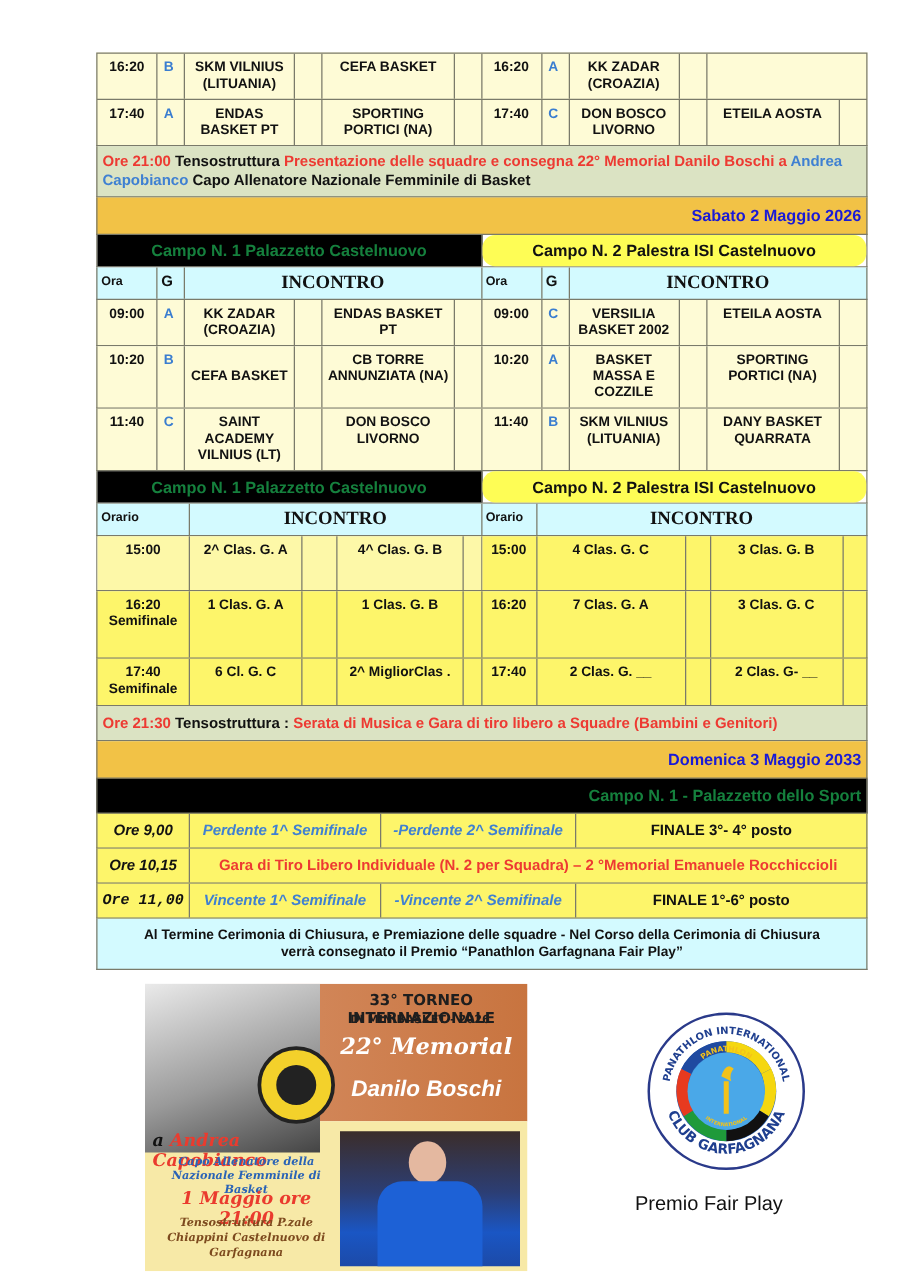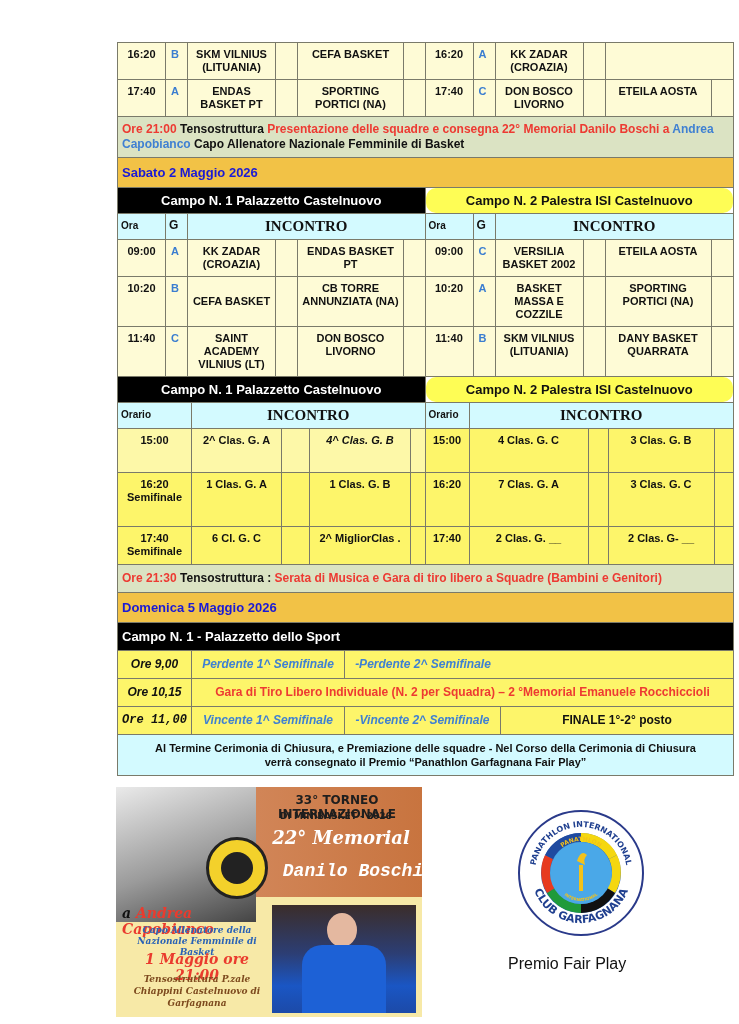--- a/index.html
+++ b/index.html
@@ -1,64 +1,64 @@
 <!DOCTYPE html>
 <html><head>
 <meta charset="utf-8">
 <style>
   * { box-sizing: border-box; margin: 0; padding: 0; }
   html, body { width: 739px; height: 1024px; background: #ffffff; overflow: hidden; }
   body { font-family: "Liberation Sans", sans-serif; font-weight: bold; color: #111; position: relative; }
 
   .sheet { position: absolute; left: 77px; top: 42px; width: 617px; }
-  .row { display: flex; width: 100%; border-left: 1px solid #7a7a6a; border-right: 1px solid #7a7a6a; border-bottom: 1px solid #7a7a6a; margin-left: 40px; }
+  .row { display: flex; width: 100%; border-left: 1px solid #7a7a6a; border-right: 1px solid #7a7a6a; border-bottom: 1px solid #7a7a6a; }
   .row.first { border-top: 1px solid #7a7a6a; }
   .cell { border-right: 1px solid #7a7a6a; font-size: 11px; line-height: 13px; text-align: center; padding: 5px 3px; }
   .cell:last-child { border-right: none; }
   .cream { background: #fefbd6; }
   .yellow { background: #fdf56a; }
   .lightcream { background: #fdf8a8; }
   .blue-g { color: #3a7dd0; }
   .lb { background: #d3faff; }
   .greenish { background: #dbe3c3; }
   .orange { background: #f2c246; }
-  .black { background: #000; color: #ffffff; }
+  .black { background: #000; color: #15803d; }
   .yellowhdr { background: #fefd55; color: #111; border-radius: 10px; }
   .red { color: #ed3a32; }
   .bluetxt { color: #3f80d2; }
   .navy { color: #1a1ad6; }
 
   .half { display: flex; width: 50%; }
   .half.left { border-right: 1px solid #7a7a6a; }
 
   .time { width: 48px; text-align: center; }
   .grp { width: 22px; text-align: left; padding-left: 5px; }
   .team { width: 88px; }
   .gap { width: 22px; }
   .team2 { width: 106px; }
   .endgap { flex: 1; }
 
   .hdr-ora { font-size: 10px; text-align: left; padding: 5px 3px; }
   .hdr-inc { font-family: "Liberation Serif", serif; font-size: 15px; font-weight: bold; padding: 6px 3px; }
 
-  .banner { width: 100%; font-size: 12.5px; text-align: left; padding: 6px 4px; }
+  .banner { width: 100%; font-size: 12.5px; text-align: right; padding: 6px 4px; }
   .info { text-align: left; font-size: 12px; line-height: 15px; padding: 5px 4px; }
 
   .italic { font-style: italic; }
 
   .poster { position: absolute; left: 116px; top: 787px; width: 306px; height: 230px; overflow: hidden; }
   .poster .top { position: absolute; left: 0; top: 0; width: 306px; height: 110px; background: linear-gradient(90deg,#d7d5d0 0%,#cfcac3 28%,#d2875a 40%,#c8743f 100%); }
   .poster .bw { position: absolute; left: 0; top: 0; width: 140px; height: 135px; background: linear-gradient(160deg,#eaeaea 0%,#9a9a9a 55%,#444 100%); }
   .poster .bot { position: absolute; left: 0; top: 110px; width: 306px; height: 120px; background: #f7e9a7; }
   .poster .logo { position: absolute; left: 90px; top: 50px; width: 62px; height: 62px; border-radius: 50%; background: #f3d12b; border: 3px solid #222; }
   .poster .logo:after { content: ""; position: absolute; left: 12px; top: 12px; width: 32px; height: 32px; border-radius: 50%; background: #222; }
   .poster .t1 { position: absolute; left: 136px; top: 6px; width: 170px; font-family: "DejaVu Sans", sans-serif; font-weight: bold; font-size: 12px; color: #1e1e1e; text-align: center; }
   .poster .t2 { position: absolute; left: 150px; top: 24px; width: 140px; font-family: "DejaVu Sans", sans-serif; font-weight: bold; font-size: 9px; color: #1e1e1e; text-align: center; }
   .poster .t3 { position: absolute; left: 150px; top: 40px; width: 150px; font-family: "DejaVu Serif", serif; font-style: italic; font-size: 18px; color: #fff; text-align: center; }
-  .poster .t4 { position: absolute; left: 162px; top: 74px; width: 150px; font-family: Liberation Mono, monospace; font-style: italic; font-size: 18px; color: #fff; text-align: center; }
+  .poster .t4 { position: absolute; left: 150px; top: 74px; width: 150px; font-family: Liberation Sans, sans-serif; font-style: italic; font-size: 18px; color: #fff; text-align: center; }
   .poster .photo { position: absolute; left: 156px; top: 118px; width: 144px; height: 108px; background: linear-gradient(180deg,#3b2d2a 0%,#2c3e74 45%,#1a56c4 75%,#1c4aa8 100%); }
   .poster .photo .head { position: absolute; left: 55px; top: 8px; width: 30px; height: 34px; border-radius: 50%; background: #e4b8a0; }
   .poster .photo .body { position: absolute; left: 30px; top: 40px; width: 84px; height: 68px; border-radius: 20px 20px 0 0; background: #1d61d6; }
   .poster .cap1 { position: absolute; left: 6px; top: 118px; width: 150px; font-family: "DejaVu Serif", serif; font-style: italic; font-size: 14px; color: #ea3b2e; }
   .poster .cap1 span { color: #111; }
   .poster .cap2 { position: absolute; left: 6px; top: 138px; width: 150px; font-family: "DejaVu Serif", serif; font-style: italic; font-size: 9px; color: #2a63b6; text-align: center; line-height: 11px; }
   .poster .cap3 { position: absolute; left: 6px; top: 164px; width: 150px; font-family: "DejaVu Serif", serif; font-style: italic; font-size: 14px; color: #ea3b2e; text-align: center; }
   .poster .cap4 { position: absolute; left: 6px; top: 186px; width: 150px; font-family: "DejaVu Serif", serif; font-style: italic; font-size: 9px; color: #7d4a1e; text-align: center; line-height: 12px; }
 
   .badge { position: absolute; left: 517px; top: 809px; width: 128px; height: 128px; }
@@ -205,21 +205,21 @@
       <div class="cell hdr-ora" style="width:44px;">Orario</div>
       <div class="cell hdr-inc" style="flex:1">INCONTRO</div>
     </div>
   </div>
 
   <div class="row" style="height:44px;">
     <div class="half left lightcream">
       <div class="cell" style="width:74px;">15:00</div>
       <div class="cell" style="width:90px;">2^ Clas. G. A</div>
       <div class="cell" style="width:28px;"></div>
-      <div class="cell" style="width:101px;font-style:italic;">4^ Clas. G. B</div>
+      <div class="cell" style="width:101px;">4^ Clas. G. B</div>
       <div class="cell" style="flex:1;"></div>
     </div>
     <div class="half yellow">
       <div class="cell" style="width:44px;">15:00</div>
       <div class="cell" style="width:119px;">4 Clas. G. C</div>
       <div class="cell" style="width:20px;"></div>
       <div class="cell" style="width:106px;">3 Clas.  G. B</div>
       <div class="cell" style="flex:1;"></div>
     </div>
   </div>
@@ -264,40 +264,41 @@
 
   <div class="row greenish">
     <div class="cell info" style="width:100%; padding:6px 4px;">
       <span class="red">Ore 21:30</span>
       <span>Tensostruttura :</span>
       <span class="red">Serata di Musica e Gara di tiro libero a Squadre (Bambini e Genitori)</span>
     </div>
   </div>
 
   <div class="row orange">
-    <div class="cell banner navy" style="font-size:13px; padding:8px 4px;">Domenica 5 Maggio 2026</div>
+    <div class="cell banner navy" style="font-size:13px; padding:8px 4px;">Domenica 3 Maggio 2033</div>
   </div>
   <div class="row black">
     <div class="cell banner" style="font-size:13px; padding:7px 4px;">Campo N. 1 - Palazzetto dello Sport</div>
   </div>
 
   <div class="row yellow">
     <div class="cell italic" style="width:74px; font-size:12px; padding:7px 3px;">Ore 9,00</div>
     <div class="cell italic bluetxt" style="width:153px; font-size:12px; padding:7px 3px;">Perdente 1^ Semifinale</div>
     <div class="cell italic bluetxt" style="width:156px; font-size:12px; padding:7px 3px;">-Perdente 2^ Semifinale</div>
+    <div class="cell" style="flex:1; font-size:12px; padding:7px 3px;">FINALE 3°- 4°  posto</div>
   </div>
   <div class="row yellow">
     <div class="cell italic" style="width:74px; font-size:12px; padding:7px 3px;">Ore 10,15</div>
     <div class="cell red" style="flex:1; font-size:12px; padding:7px 3px;">Gara di Tiro Libero Individuale (N. 2 per Squadra) – 2 °Memorial Emanuele Rocchiccioli</div>
   </div>
   <div class="row yellow">
     <div class="cell italic" style="width:74px; font-size:12px; padding:7px 3px;font-family:Liberation Mono, monospace;">Ore 11,00</div>
     <div class="cell italic bluetxt" style="width:153px; font-size:12px; padding:7px 3px;">Vincente 1^ Semifinale</div>
     <div class="cell italic bluetxt" style="width:156px; font-size:12px; padding:7px 3px;">-Vincente 2^ Semifinale</div>
-    <div class="cell" style="flex:1; font-size:12px; padding:7px 3px;">FINALE 1°-2° posto</div>
+    <div class="cell" style="flex:1; font-size:12px; padding:7px 3px;">FINALE 1°-6° posto</div>
   </div>
   <div class="row lb">
     <div class="cell" style="width:100%; font-size:11px; line-height:14px; padding:6px 30px;">Al Termine Cerimonia di Chiusura, e Premiazione delle squadre - Nel Corso della Cerimonia di Chiusura verrà consegnato il Premio  “Panathlon Garfagnana Fair Play”</div>
   </div>
 </div>
 
 <div class="poster">
   <div class="top"></div>
   <div class="bot"></div>
   <div class="bw"></div>

